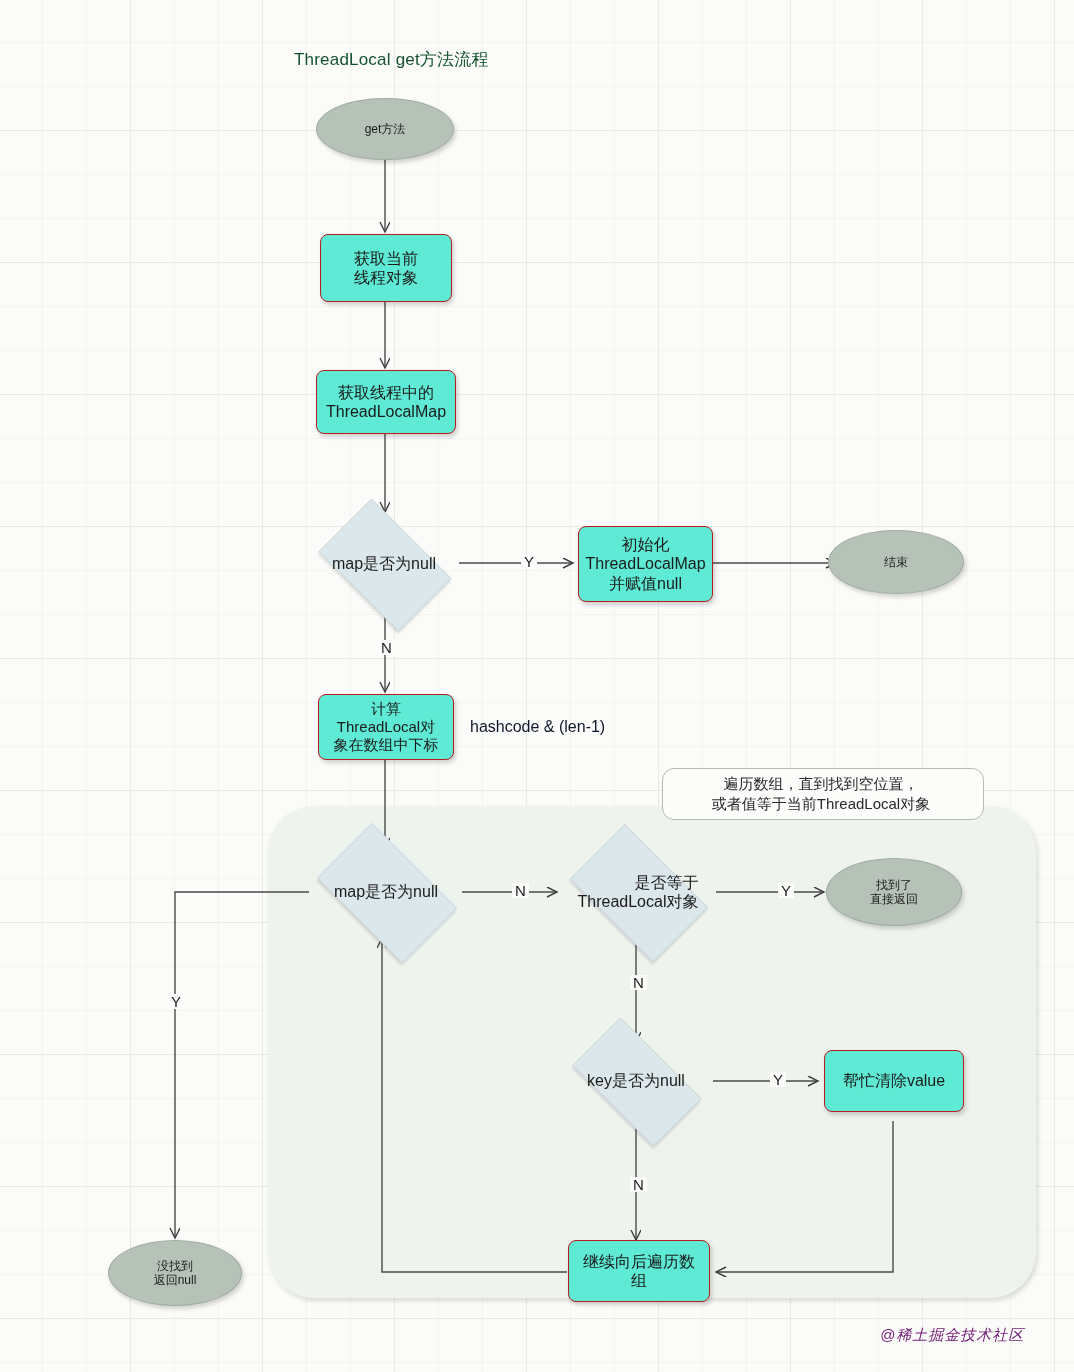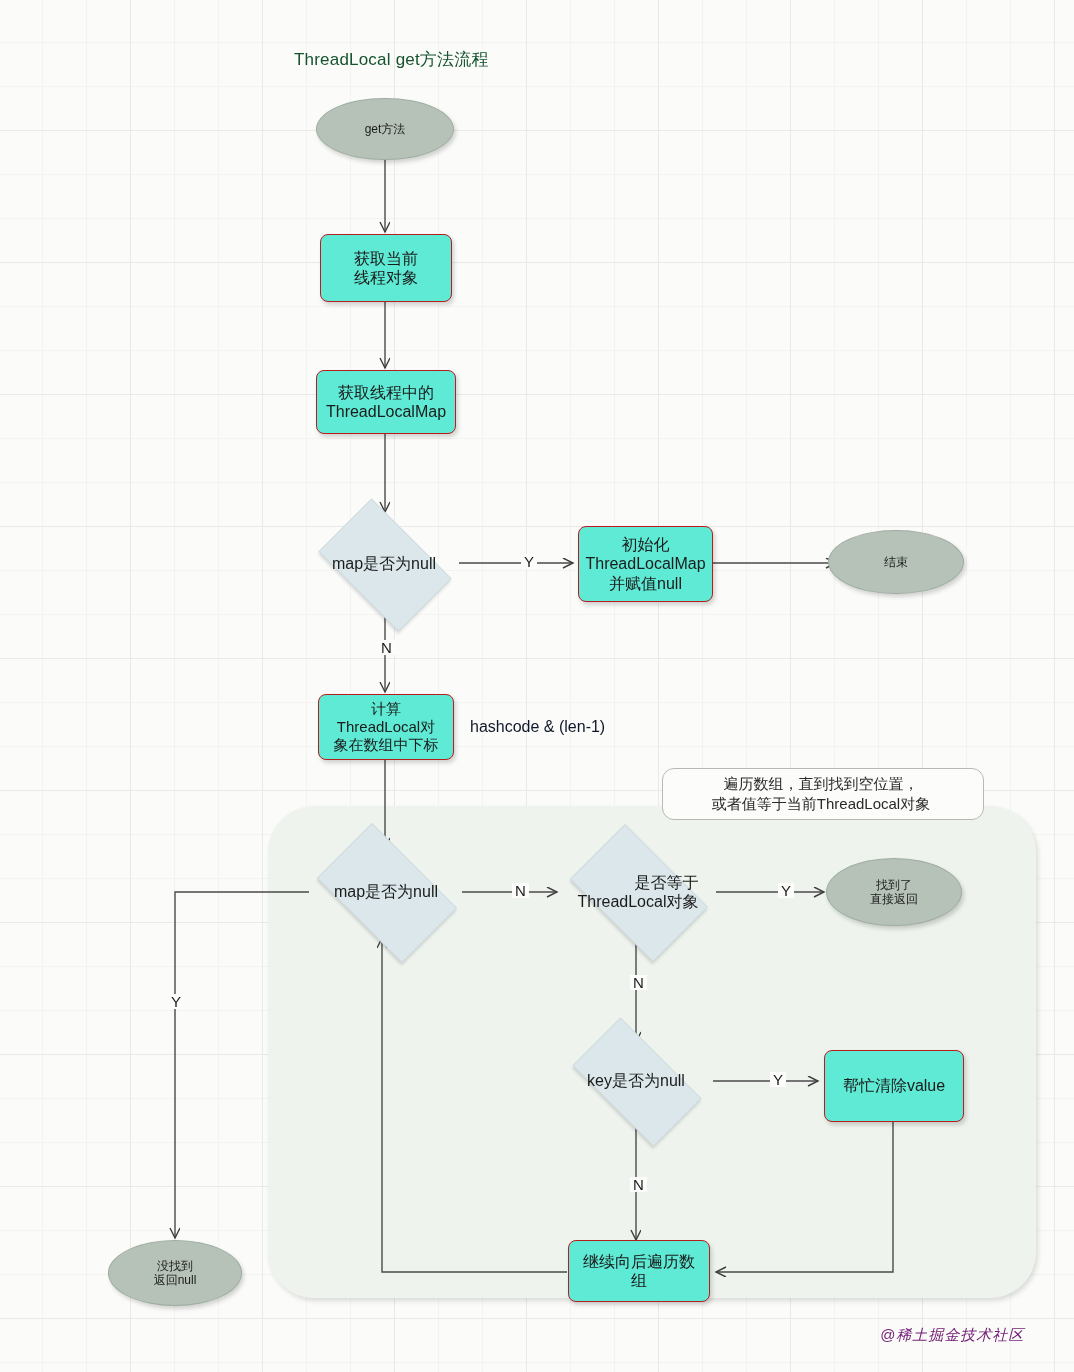--- a/index.html
+++ b/index.html
@@ -217,21 +217,21 @@
 </div>
 
 <div class="node n-terminal" style="left:826px; top:858px; width:136px; height:68px;">找到了
 直接返回</div>
 
 <div class="n-decision-wrap" style="left:556px; top:1034px; width:160px; height:94px;">
   <div class="n-decision-shape"></div>
   <div class="n-decision-label">key是否为null</div>
 </div>
 
-<div class="node n-process" style="left:824px; top:1050px; width:140px; height:72px;">帮忙清除value</div>
+<div class="node n-process" style="left:824px; top:1050px; width:140px; height:62px;">帮忙清除value</div>
 
 <div class="node n-process" style="left:568px; top:1240px; width:142px; height:62px;">继续向后遍历数
 组</div>
 
 <div class="node n-terminal" style="left:108px; top:1240px; width:134px; height:66px;">没找到
 返回null</div>
 
 <div class="edge-label" style="left:521px; top:554px;">Y</div>
 <div class="edge-label" style="left:378px; top:640px;">N</div>
 <div class="edge-label" style="left:512px; top:883px;">N</div>

